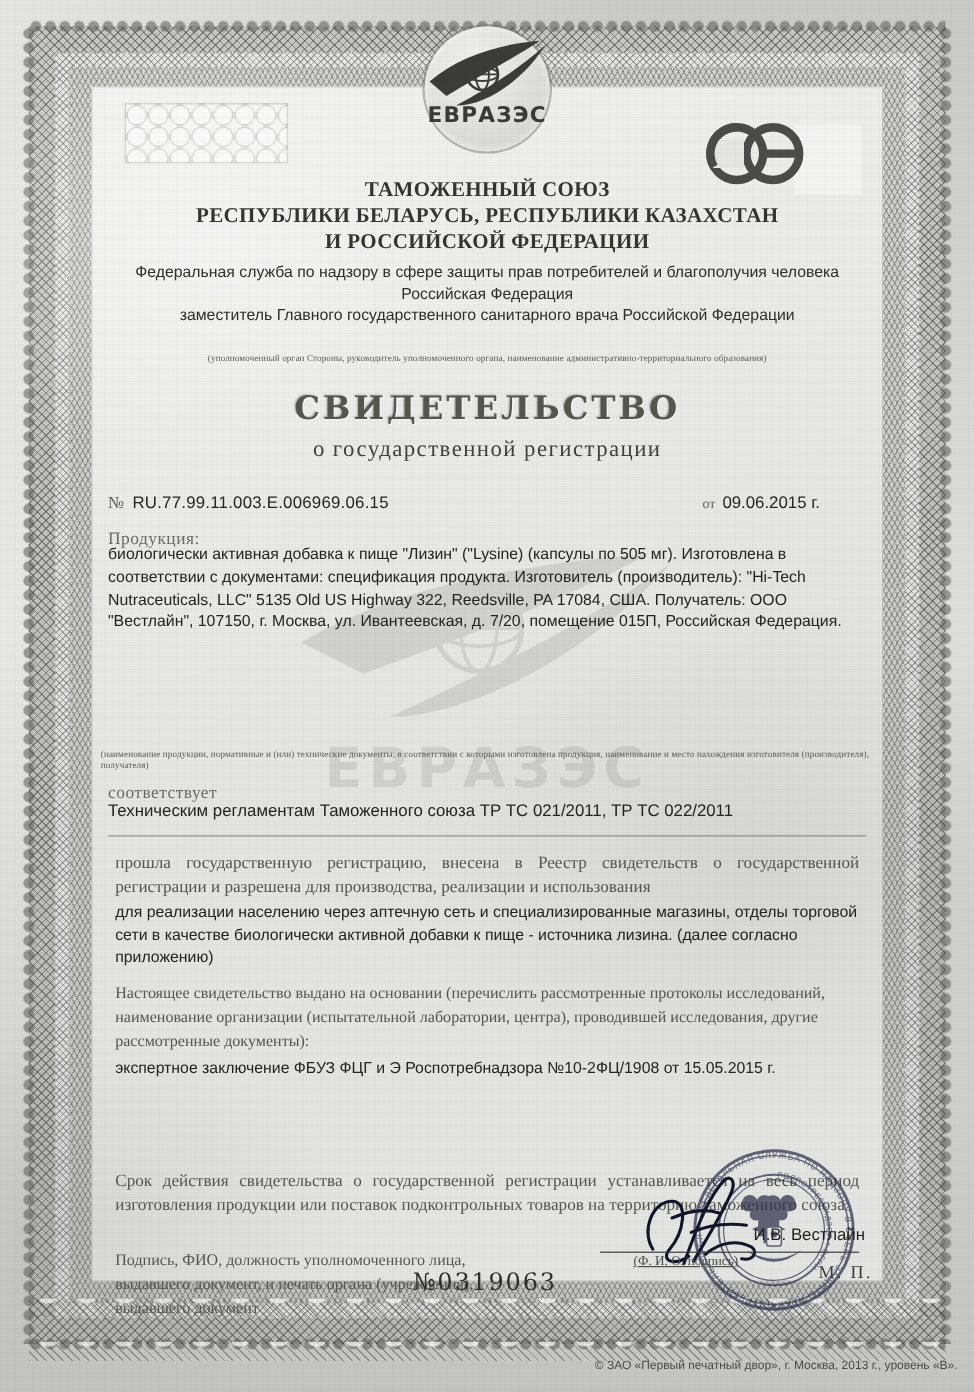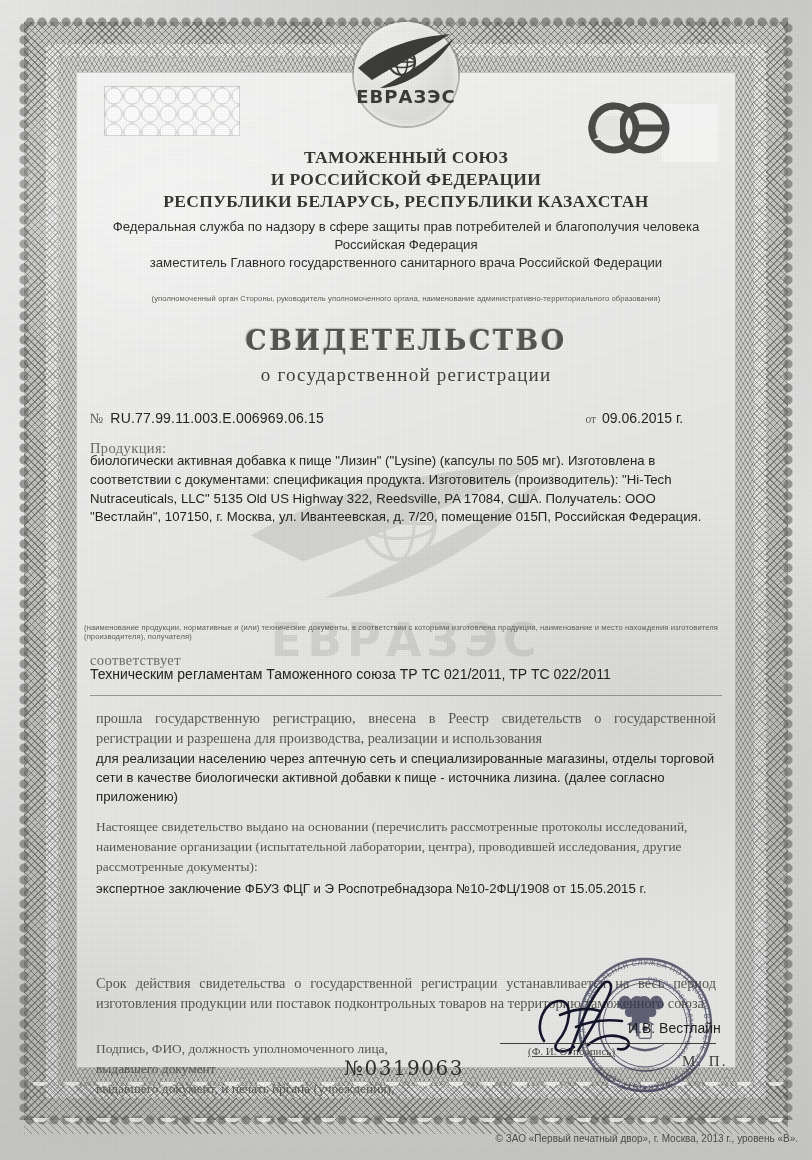--- a/index.html
+++ b/index.html
@@ -197,21 +197,21 @@
     text-shadow: 0 0 1px rgba(255,255,255,.5);
   }
   .hdr-sans {
     font-family: "Liberation Sans", sans-serif;
     font-size: 13.2px;
     line-height: 1.35;
     color: #2e2e2c;
   }
 
   .tiny-caption {
-    font-family: Liberation Sans, sans-serif;
+    font-family: Liberation Serif, serif;
     font-size: 7.6px;
     line-height: 1.2;
     color: #5a5a56;
     letter-spacing: .1px;
   }
 
   .title-main {
     font-family: "DejaVu Serif", serif;
     font-weight: 700;
     font-size: 27px;
@@ -402,22 +402,22 @@
   </div>
 
   <div class="paper-blotch"></div>
   <div class="paper-noise"></div>
 
   <div class="content">
 
     <div style="height:74px"></div>
 
     <div class="t-center hdr-serif">ТАМОЖЕННЫЙ СОЮЗ</div>
+    <div class="t-center hdr-serif">РЕСПУБЛИКИ БЕЛАРУСЬ, РЕСПУБЛИКИ КАЗАХСТАН</div>
     <div class="t-center hdr-serif">И РОССИЙСКОЙ ФЕДЕРАЦИИ</div>
-    <div class="t-center hdr-serif">РЕСПУБЛИКИ БЕЛАРУСЬ, РЕСПУБЛИКИ КАЗАХСТАН</div>
 
     <div style="height:6px"></div>
     <div class="t-center hdr-sans">Федеральная служба по надзору в сфере защиты прав потребителей и благополучия человека</div>
     <div class="t-center hdr-sans">Российская Федерация</div>
     <div class="t-center hdr-sans">заместитель Главного государственного санитарного врача Российской Федерации</div>
 
     <div style="height:22px"></div>
     <div class="t-center tiny-caption">(уполномоченный орган Стороны, руководитель уполномоченного органа, наименование административно-территориального образования)</div>
 
     <div style="height:22px"></div>
@@ -465,22 +465,22 @@
     </div>
 
     <div style="height:74px"></div>
     <div style="padding:0 20px">
       <div class="printed-para">Срок действия свидетельства о государственной регистрации устанавливается на весь период изготовления продукции или поставок подконтрольных товаров на территорию таможенного союза</div>
     </div>
 
     <div style="height:26px"></div>
     <div class="printed-block" style="padding:0 20px;width:360px">
       <div>Подпись, ФИО, должность уполномоченного лица,</div>
+      <div>выдавшего документ, и печать органа (учреждения),</div>
       <div>выдавшего документ</div>
-      <div>выдавшего документ, и печать органа (учреждения),</div>
     </div>
   </div>
 
   <div class="seal">
     <svg viewBox="0 0 146 146" width="146" height="146" aria-hidden="true">
       <defs>
         <path id="arcOuter" d="M 73 73 m -60 0 a 60 60 0 1 1 120 0 a 60 60 0 1 1 -120 0"></path>
         <path id="arcInner" d="M 73 73 m -44 0 a 44 44 0 1 1 88 0 a 44 44 0 1 1 -88 0"></path>
       </defs>
       <circle cx="73" cy="73" r="66" fill="none" stroke="#2e2e4a" stroke-width="2.4"></circle>

